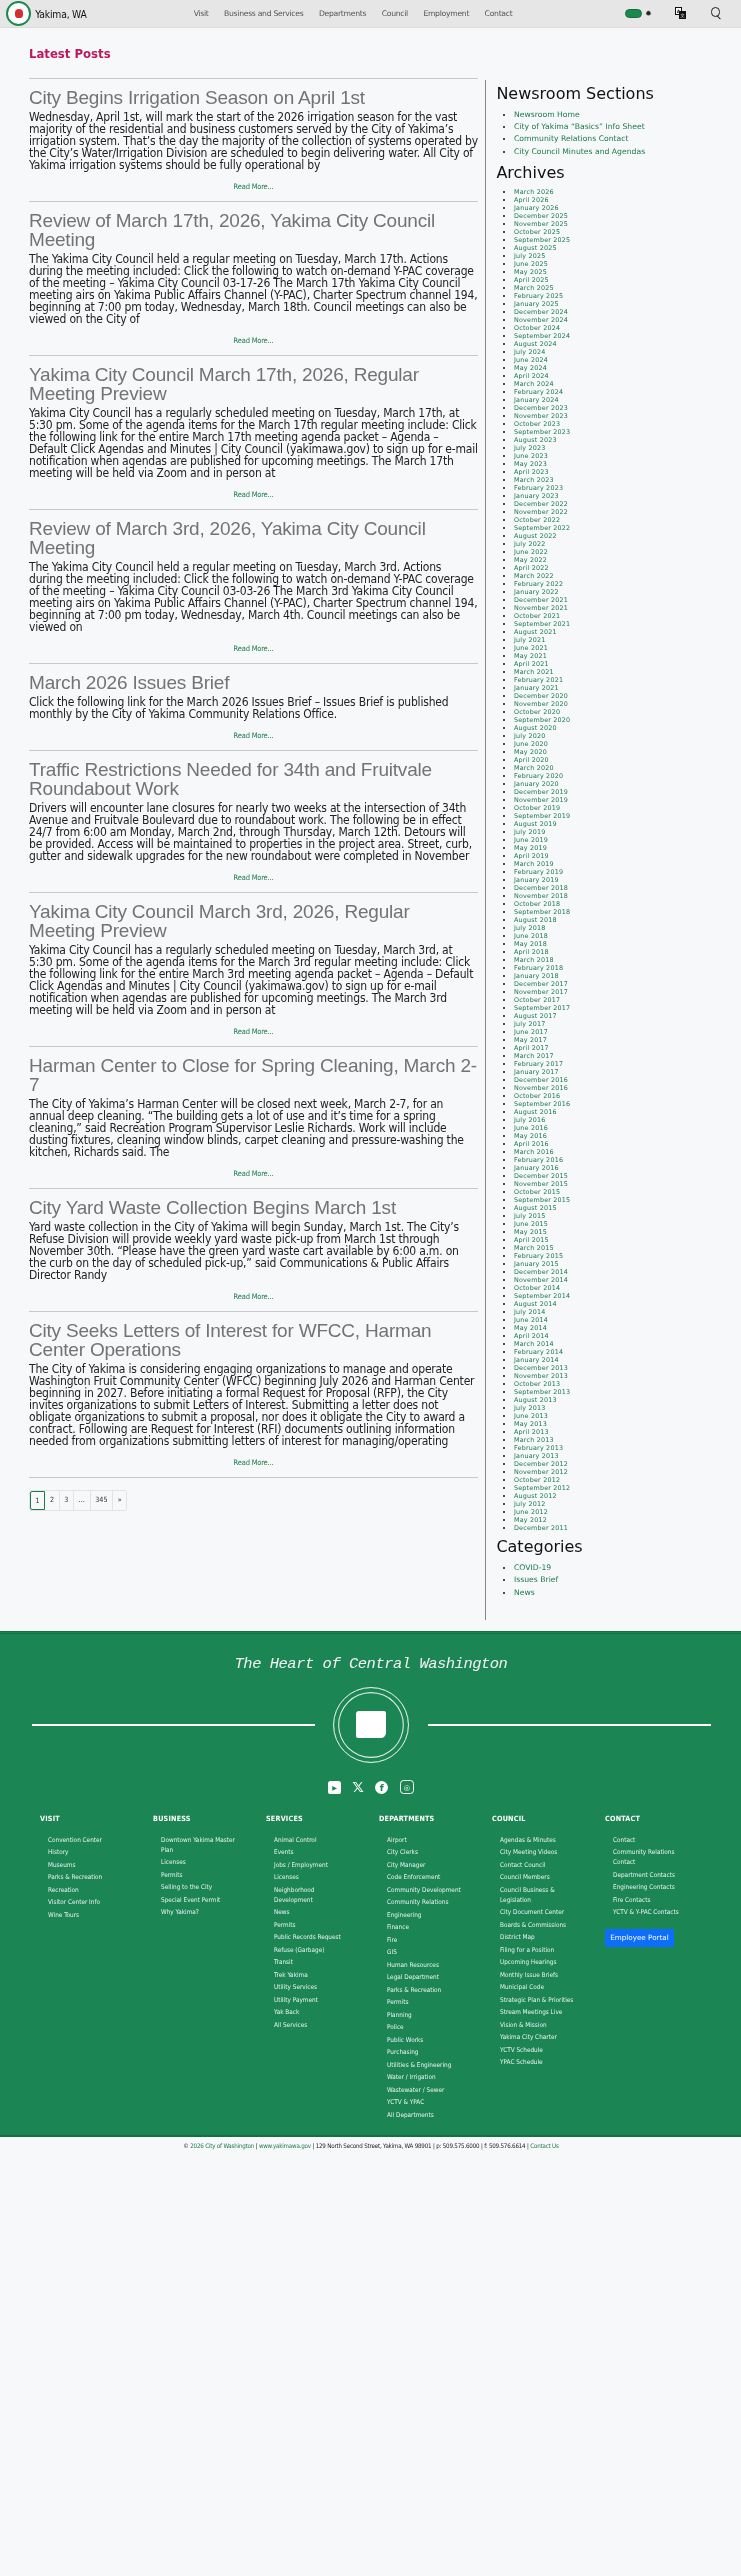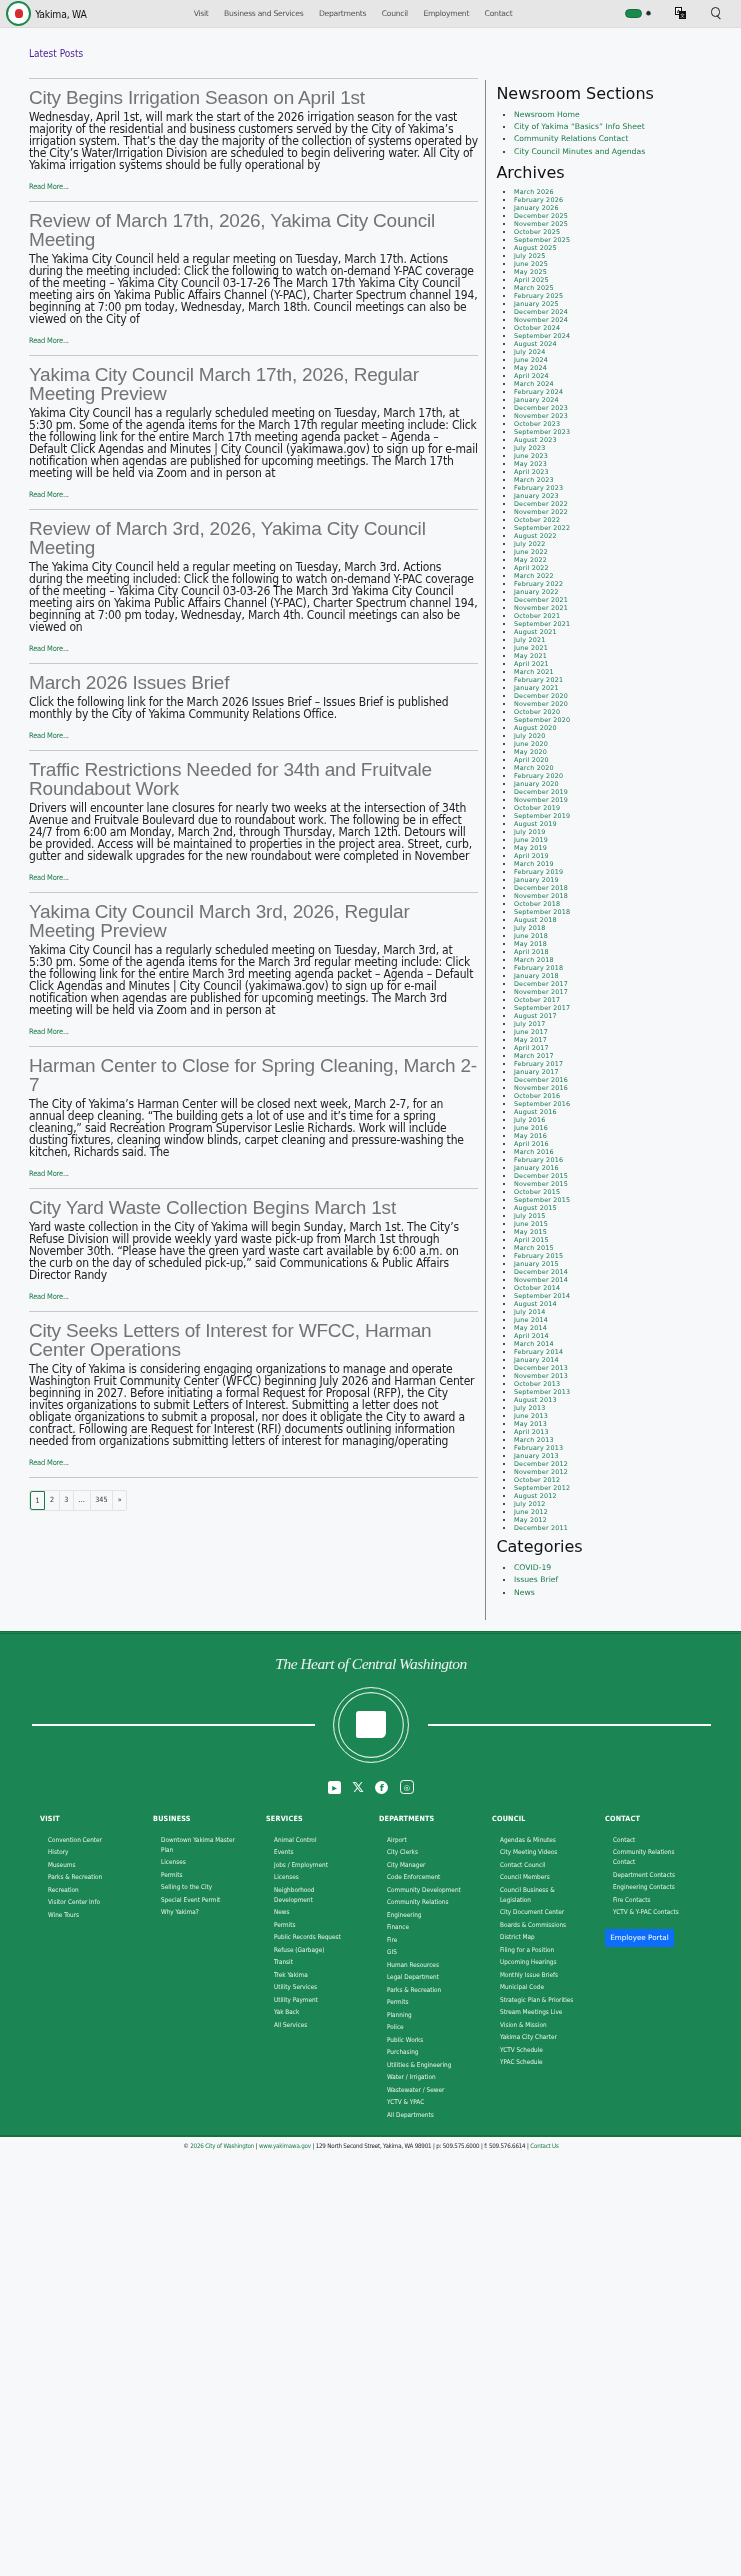--- a/index.html
+++ b/index.html
@@ -72,38 +72,38 @@
 
   
   .layout { display: flex; padding: 0 0 0 29px; }
   .content { width: 449px; }
   .sidebar {
     width: 242px; margin-left: 7.2px; border-left: 0.5px solid #888;
     padding-left: 6.2px; padding-bottom: 15.5px; margin-top: 52px;
   }
   .page-title {
     font-family: "DejaVu Sans Condensed", "DejaVu Sans", sans-serif;
-    font-size: 10px; font-weight: 400; margin: 12.4px 0 0 0; height: 28px; line-height: 28px;
-    color: #4c1d95;
+    font-size: 13px; font-weight: 700; margin: 12.4px 0 0 0; height: 28px; line-height: 28px;
+    color: #be185d;
   }
   .rule { border: 0; border-top: 1px solid #c8c8c8; margin: 9.3px 0 0 0; }
   .post { padding: 0; }
   .post-title {
     font-family: Liberation Sans, sans-serif;
     font-size: 19px; font-weight: normal; color: #737373;
     line-height: 19px; margin: 9.3px 0 4.1px 0; letter-spacing: -0.2px;
   }
   .post-excerpt {
     font-family: "DejaVu Sans Condensed", "DejaVu Sans", sans-serif;
     font-size: 12px; line-height: 12px; color: #222; margin: 0 0 11.3px 0;
     letter-spacing: -0.2px;
   }
   .read-more {
     display: block; font-family: "DejaVu Sans Condensed", "DejaVu Sans", sans-serif;
-    font-size: 7.5px; color: #1a7a4c; margin-bottom: 8.2px; letter-spacing: -0.2px;
+    font-size: 7.5px; color: #1a7a4c; margin-bottom: 8.2px; letter-spacing: -0.2px; text-align: center;
   }
   .pagination {
     display: inline-flex; margin: 12.4px 0 15.5px 0; border: 0.5px solid #e3e3e3; border-radius: 2.1px;
     font-family: "DejaVu Sans Condensed", "DejaVu Sans", sans-serif; font-size: 7.2px;
   }
   .pagination span {
     padding: 4.1px 4.6px; border-right: 0.5px solid #e3e3e3; color: #333;
   }
   .pagination span:last-child { border-right: 0; }
   .pagination .active { border: 0.5px solid #1a7a4c; border-radius: 2.1px 0 0 2.1px; }
@@ -116,21 +116,21 @@
   .side-list li { color: #111; }
   .side-list a { color: #1a7a4c; }
   .arch-list { line-height: 8px; font-size: 6.4px; letter-spacing: 0.2px; }
 
   
   .footer {
     background: #1b8553; border-top: 3.1px double #14703f; margin-top: 11.3px;
     padding: 0 0 0 0; color: #fff;
   }
   .tagline {
-    text-align: center; font-family: Liberation Serif, serif; font-style: italic;
+    text-align: center; font-family: Liberation Mono, monospace; font-style: italic;
     font-size: 15.5px; padding-top: 20.6px; letter-spacing: -0.5px; color: #f3f3f3;
   }
   .seal-row { display: flex; align-items: center; justify-content: center; margin-top: 14.4px; }
   .seal-line { width: 283px; border-top: 2.1px double #fff; }
   .seal {
     width: 76px; height: 76px; border-radius: 50%; border: 1.5px solid #dfeee5;
     margin: 0 18.5px; display: flex; align-items: center; justify-content: center;
     box-shadow: inset 0 0 0 4.1px #1b8553, inset 0 0 0 5.2px #dfeee5;
     font-size: 4.6px; color: #fff; text-align: center; position: relative;
   }
@@ -277,21 +277,21 @@
     <h2 class="side-h">Newsroom Sections</h2>
     <ul class="side-list" id="newsroom-list">
         <li><a>Newsroom Home</a></li>
         <li><a>City of Yakima “Basics” Info Sheet</a></li>
         <li><a>Community Relations Contact</a></li>
         <li><a>City Council Minutes and Agendas</a></li>
       </ul>
     <h2 class="side-h">Archives</h2>
     <ul class="side-list arch-list" id="archive-list">
         <li><a>March 2026</a></li>
-        <li><a>February 2026</a></li>
+        <li><a>April 2026</a></li>
         <li><a>January 2026</a></li>
         <li><a>December 2025</a></li>
         <li><a>November 2025</a></li>
         <li><a>October 2025</a></li>
         <li><a>September 2025</a></li>
         <li><a>August 2025</a></li>
         <li><a>July 2025</a></li>
         <li><a>June 2025</a></li>
         <li><a>May 2025</a></li>
         <li><a>April 2025</a></li>

